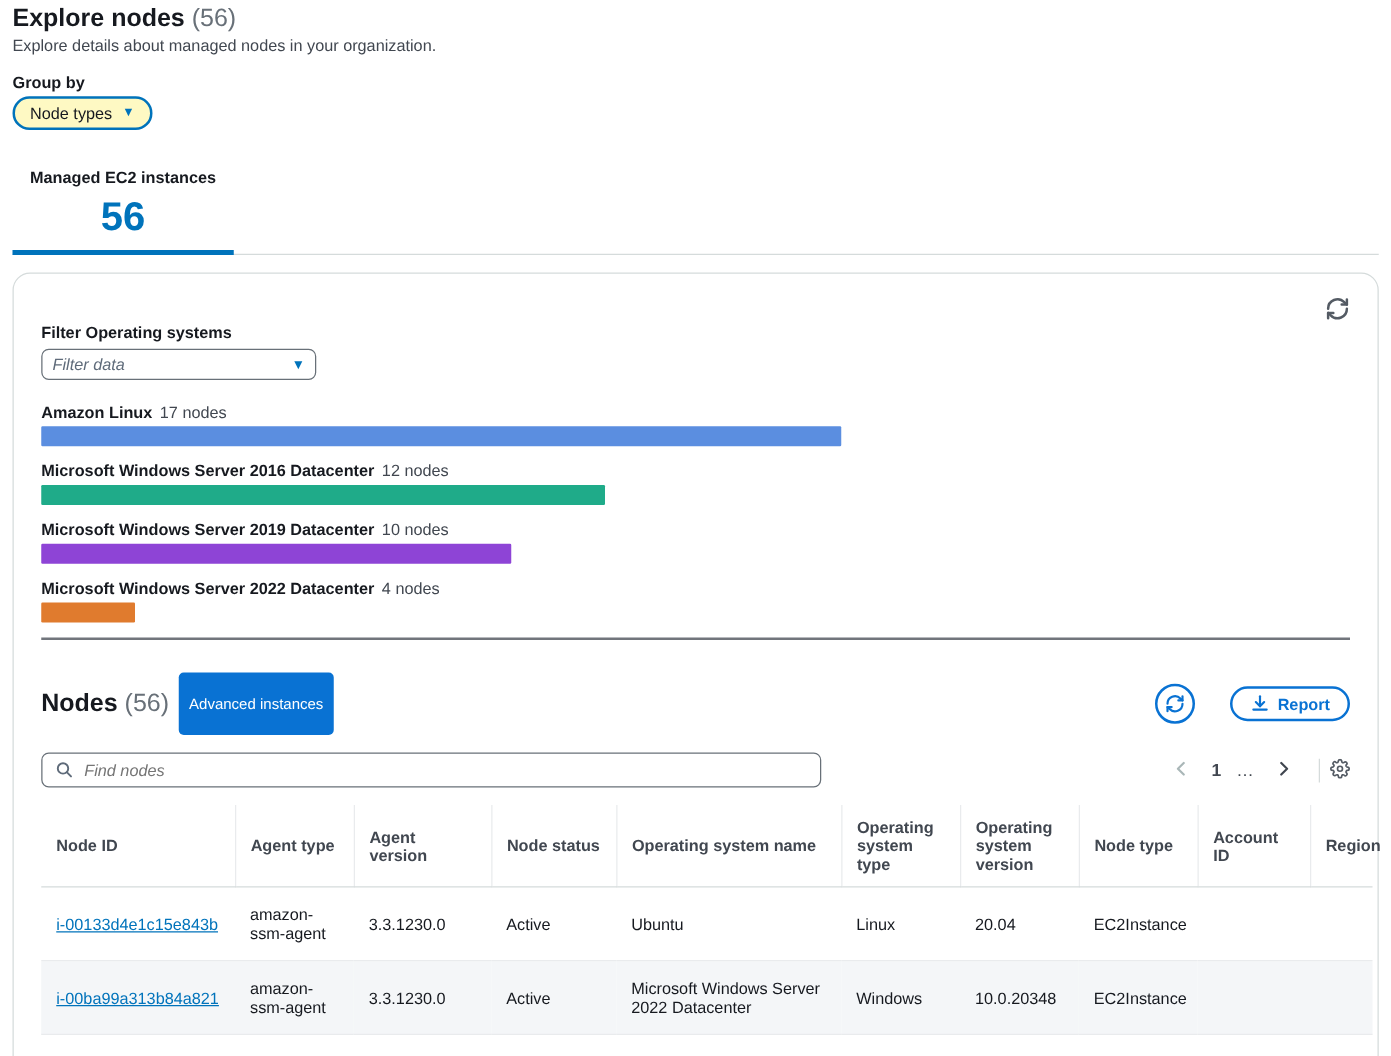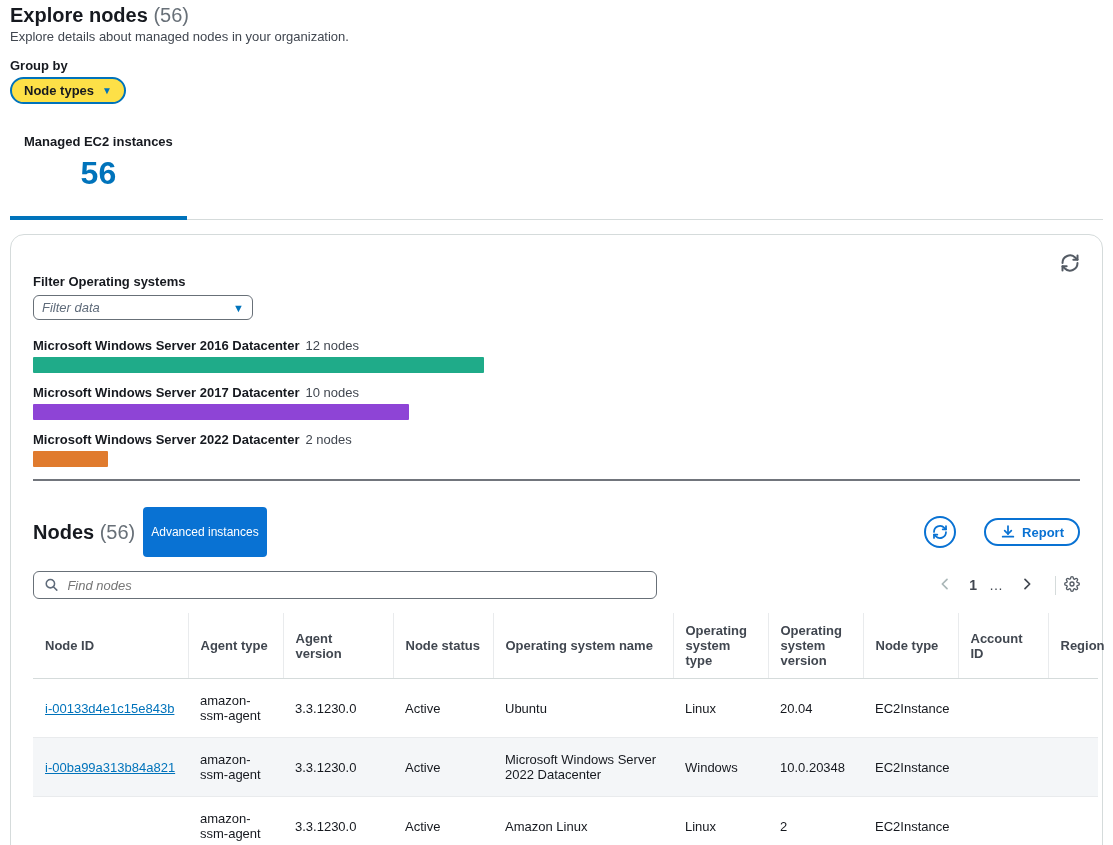--- a/index.html
+++ b/index.html
@@ -11,28 +11,28 @@
     padding: 4px 10px 0 10px;
     width: 1113px;
   }
   h1.title { font-size: 20px; font-weight: 700; margin-bottom: 2px; }
   h1.title .count { color: #687078; font-weight: 400; }
   .subtitle { font-size: 13px; color: #414750; margin-bottom: 14px; }
   .groupby-label { font-size: 13px; font-weight: 700; margin-bottom: 4px; }
   .select {
     display: inline-flex; align-items: center; gap: 8px;
     border: 2px solid #0073bb; border-radius: 18px;
-    padding: 4px 12px; font-size: 13px; font-weight: 700;
-    color: #16191f; cursor: pointer; background: #fde047;
+    padding: 4px 12px; font-size: 13px; font-weight: 400;
+    color: #16191f; cursor: pointer; background: #fef9c3;
   }
   .select .caret { color: #0073bb; font-size: 10px; }
   .tabbar { margin-top: 28px; border-bottom: 1px solid #d5dbdb; }
   .tab { display: inline-block; padding: 0 14px; }
   .tab-label { font-size: 13px; font-weight: 700; color: #16191f; padding-top: 2px;}
-  .tab-value { font-size: 32px; font-weight: 700; color: #0073bb; text-align: center; padding: 6px 0 24px; }
+  .tab-value { font-size: 32px; font-weight: 700; color: #0073bb; text-align: center; padding: 6px 0 8px; }
   .tab.active { border-bottom: 4px solid #0073bb; margin-bottom: -1px; }
   .card {
     border: 1px solid #d5dbdb; border-radius: 14px;
     margin-top: 14px; padding: 18px 22px 22px;
   }
   .card-head { display: flex; justify-content: space-between; align-items: flex-start; }
   .card-head .left { }
   .filter-title { font-size: 13px; font-weight: 700; margin-bottom: 6px; margin-top: 21px; }
   .filter-select {
     display: inline-flex; justify-content: space-between; align-items: center;
@@ -140,29 +140,33 @@
         <path d="M3 12a9 9 0 0 1 15.5-6.3L21 8"></path>
           <path d="M21 3v5h-5"></path>
         <path d="M21 12a9 9 0 0 1-15.5 6.3L3 16"></path>
           <path d="M3 21v-5h5"></path>
       </svg>
     </div>
   </div>
 
   <div class="bars" id="bars">
       <div class="bar-row">
+        <div class="bar-label"><strong>Amazon Linux</strong><span class="n">17 nodes</span></div>
+        <div class="bar" style="width: 640px; background: rgb(91, 142, 224);"></div>
+      </div>
+      <div class="bar-row">
         <div class="bar-label"><strong>Microsoft Windows Server 2016 Datacenter</strong><span class="n">12 nodes</span></div>
         <div class="bar" style="width: 451px; background: rgb(31, 171, 137);"></div>
       </div>
       <div class="bar-row">
-        <div class="bar-label"><strong>Microsoft Windows Server 2017 Datacenter</strong><span class="n">10 nodes</span></div>
+        <div class="bar-label"><strong>Microsoft Windows Server 2019 Datacenter</strong><span class="n">10 nodes</span></div>
         <div class="bar" style="width: 376px; background: rgb(142, 68, 214);"></div>
       </div>
       <div class="bar-row">
-        <div class="bar-label"><strong>Microsoft Windows Server 2022 Datacenter</strong><span class="n">2 nodes</span></div>
+        <div class="bar-label"><strong>Microsoft Windows Server 2022 Datacenter</strong><span class="n">4 nodes</span></div>
         <div class="bar" style="width: 75px; background: rgb(224, 123, 46);"></div>
       </div>
     </div>
 
   <hr class="divider">
 
   <div class="nodes-header">
     <div class="nodes-title">
       <span>
         <span>Nodes</span>

